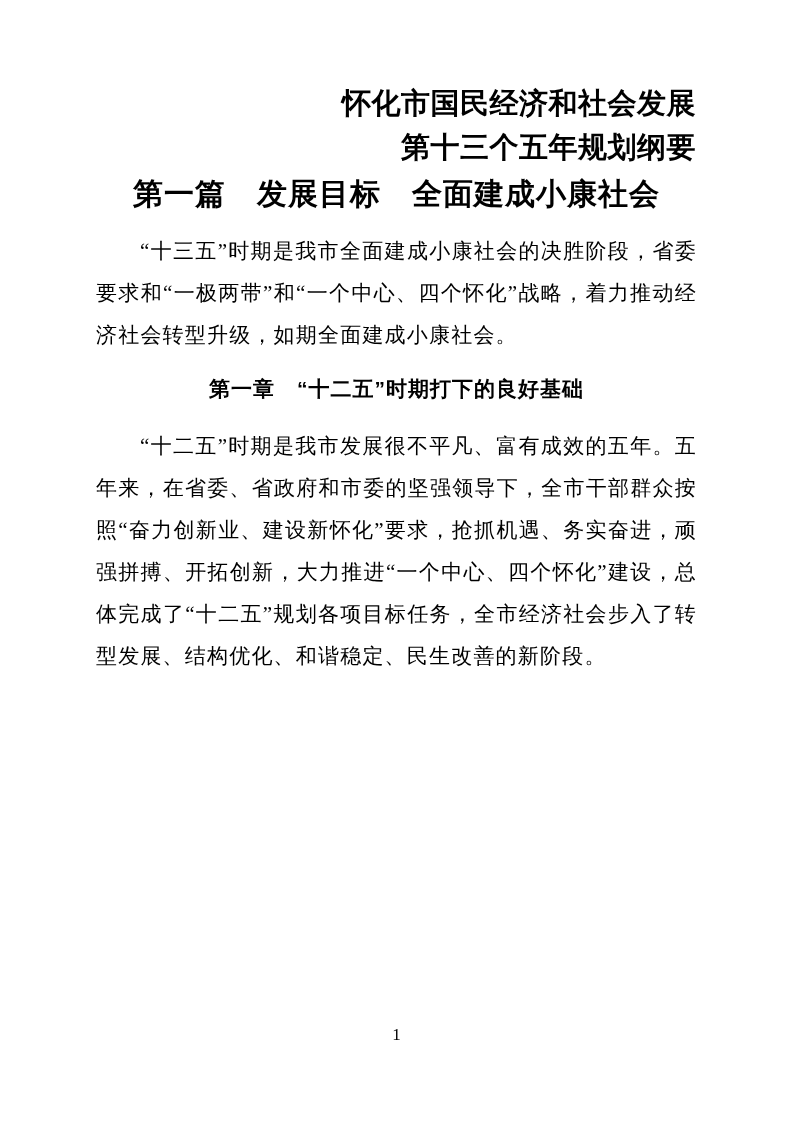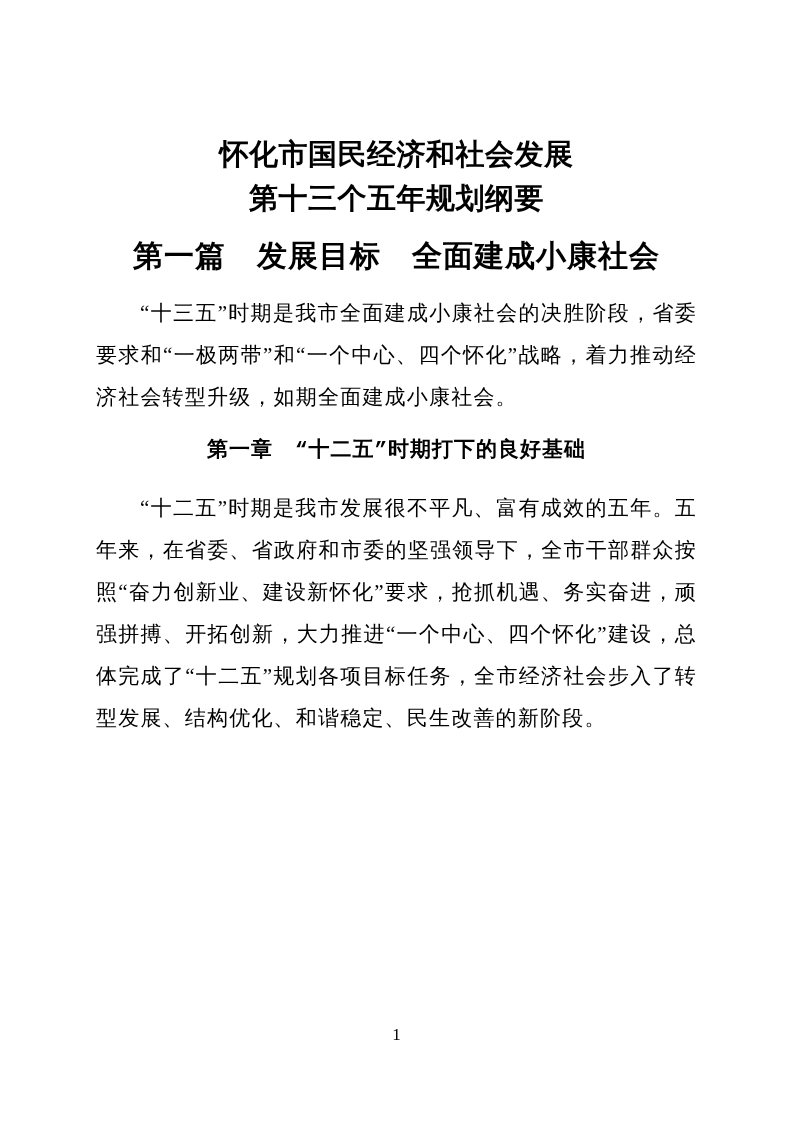--- a/index.html
+++ b/index.html
@@ -13,23 +13,23 @@
     height: 1122px;
     margin: 0 auto;
     background: #ffffff;
     box-sizing: border-box;
     padding: 0 96px;
     color: #000000;
     font-family: "Liberation Serif", "DejaVu Serif", serif;
     overflow: hidden;
   }
   .doc-title {
-    margin: 16px;
-    padding-top: 116px;
-    text-align: center;
+    margin: 1px;
+    padding-top: 80px;
+    text-align: right;
     font-size: 29px;
     line-height: 44px;
     font-weight: bold;
     letter-spacing: 0.5px;
   }
   .doc-title .title-line {
     display: block;
   }
   .body-para {
     margin: 14px 0 0 0;
@@ -49,21 +49,21 @@
     font-weight: bold;
     letter-spacing: 1px;
   }
   .chapter-heading {
     margin: 16px 0 0 0;
     text-align: center;
     font-size: 21px;
     line-height: 34px;
     font-weight: bold;
     letter-spacing: 1px;
-    font-family: Liberation Mono, monospace;
+    font-family: Liberation Sans, sans-serif;
   }
   .page-number {
     position: absolute;
     bottom: 77px;
     left: 0;
     right: 0;
     text-align: center;
     font-size: 17px;
     line-height: 20px;
     font-family: "Liberation Serif", "DejaVu Serif", serif;

